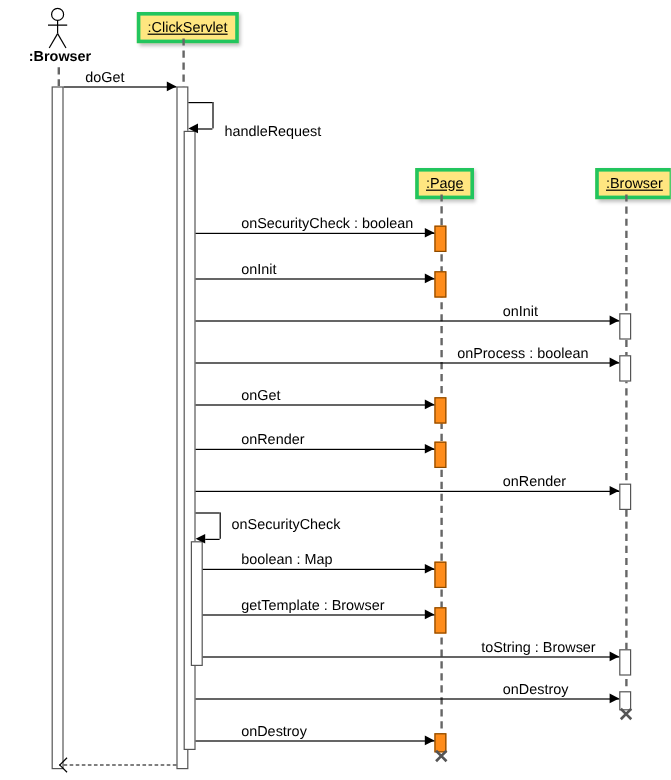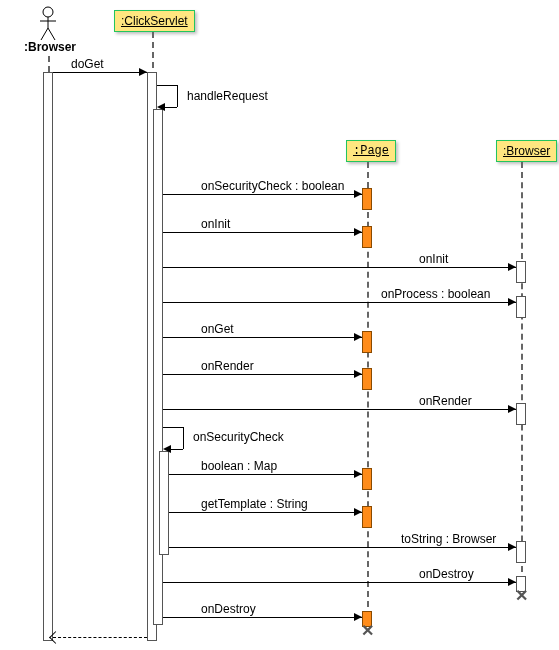--- a/index.html
+++ b/index.html
@@ -18,21 +18,21 @@
   .actor svg { display: block; }
   .actor-label {
     position: absolute;
     white-space: nowrap;
     font-size: 12px;
     font-weight: bold;
   }
   .lifeline-box {
     position: absolute;
     background: #ffe680;
-    border: 1px solid #22c55e;
+    border: 3px solid #22c55e;
     padding: 3px 6px;
     font-size: 12px;
     text-decoration: underline;
     box-shadow: 2px 2px 3px rgba(0,0,0,0.25);
     text-align: left;
     white-space: nowrap;
   }
   .lifeline {
     position: absolute;
     width: 0;
@@ -121,21 +121,21 @@
     <circle cx="12" cy="6" r="5" fill="none" stroke="#000"></circle>
     <line x1="12" y1="11" x2="12" y2="22" stroke="#000"></line>
     <line x1="4" y1="15" x2="20" y2="15" stroke="#000"></line>
     <line x1="12" y1="22" x2="5" y2="34" stroke="#000"></line>
     <line x1="12" y1="22" x2="19" y2="34" stroke="#000"></line>
   </svg>
 </div>
 <div class="actor-label" style="left:24px; top:40px;">:Browser</div>
 
 <div class="lifeline-box" id="box-servlet" style="left: 114px; top: 10px;">:ClickServlet</div>
-<div class="lifeline-box" id="box-page" style="left: 346px; top: 140px; font-family: Liberation Mono, monospace;">:Page</div>
+<div class="lifeline-box" id="box-page" style="left: 346px; top: 140px;">:Page</div>
 <div class="lifeline-box" id="box-control" style="left: 496px; top: 140px;">:Browser</div>
 
 <div class="lifeline" id="life-browser" style="left: 48px; top: 56px; height: 584px;"></div>
 <div class="lifeline" id="life-servlet" style="left: 152px; top: 32px; height: 608px;"></div>
 <div class="lifeline" id="life-page" style="left: 367px; top: 162px; height: 455px;"></div>
 <div class="lifeline" id="life-control" style="left: 521px; top: 162px; height: 420px;"></div>
 
 <div class="activation" id="act-browser" style="left: 43px; top: 72px; height: 569px;"></div>
 <div class="activation" id="act-servlet-1" style="left: 147px; top: 72px; height: 569px;"></div>
 <div class="activation" id="act-servlet-2" style="left: 153px; top: 109px; height: 516px;"></div>
@@ -159,21 +159,21 @@
   <div class="msg-line" style="left: 0px; width: 94px;"></div>
   <div class="msg-label" style="left: 17px;">doGet</div>
   <div class="arrowhead right" style="left: 86px;"></div>
 </div>
 
 <div class="self-msg" id="m-handleRequest" style="left: 157px; top: 85px;">
   <div class="hline" id="hr-h1" style="left: 0px; top: 0px; width: 20px;"></div>
   <div class="vline" id="hr-v" style="left: 20px; top: 0px; height: 22px;"></div>
   <div class="hline" id="hr-h2" style="left: 8px; top: 22px; width: 12px;"></div>
   <div class="arrowhead right" id="hr-arr" style="transform: scaleX(-1); left: 0px; top: 18px;"></div>
-  <div class="self-lbl" id="hr-lbl" style="left: 30px; top: 4px;">handleRequest</div>
+  <div class="self-lbl" id="hr-lbl" style="left: 30px; top: 17px;">handleRequest</div>
 </div>
 
 <div class="msg" id="m-onSecurityCheck" style="left: 163px; top: 182px;">
     <div class="msg-line" style="left: 0px; width: 199px;"></div>
     <div class="msg-label" style="left: 37px;">onSecurityCheck : boolean</div>
     <div class="arrowhead right" style="left: 191px;"></div>
   </div>
 <div class="msg" id="m-onInitPage" style="left: 163px; top: 220px;">
     <div class="msg-line" style="left: 0px; width: 199px;"></div>
     <div class="msg-label" style="left: 37px;">onInit</div>
@@ -189,21 +189,21 @@
     <div class="msg-label" style="left: 37px;">onRender</div>
     <div class="arrowhead right" style="left: 191px;"></div>
   </div>
 <div class="msg" id="m-getModel" style="left: 169px; top: 462px;">
     <div class="msg-line" style="left: 0px; width: 193px;"></div>
     <div class="msg-label" style="left: 31px;">boolean : Map</div>
     <div class="arrowhead right" style="left: 185px;"></div>
   </div>
 <div class="msg" id="m-getTemplate" style="left: 169px; top: 500px;">
     <div class="msg-line" style="left: 0px; width: 193px;"></div>
-    <div class="msg-label" style="left: 31px;">getTemplate : String</div>
+    <div class="msg-label" style="left: 31px;">getTemplate : Browser</div>
     <div class="arrowhead right" style="left: 185px;"></div>
   </div>
 <div class="msg" id="m-onDestroyPage" style="left: 163px; top: 605px;">
     <div class="msg-line" style="left: 0px; width: 199px;"></div>
     <div class="msg-label" style="left: 37px;">onDestroy</div>
     <div class="arrowhead right" style="left: 191px;"></div>
   </div>
 
 <div class="msg" id="m-onInitControl" style="left: 163px; top: 255px;">
     <div class="msg-line" style="left: 0px; width: 353px;"></div>

